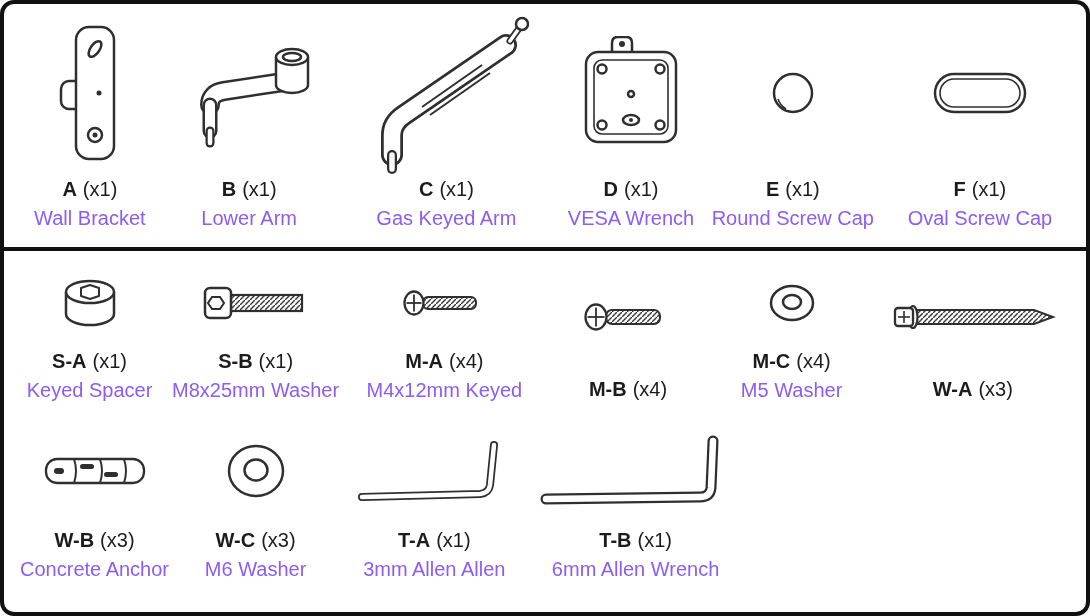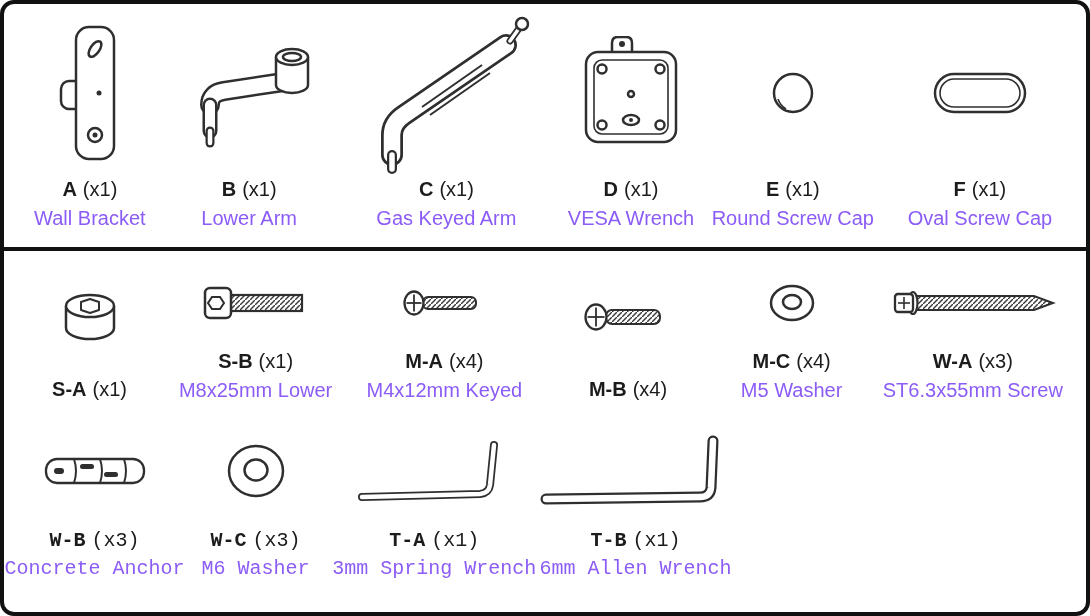--- a/index.html
+++ b/index.html
@@ -9,21 +9,21 @@
     display:flex;flex-direction:column;overflow:hidden;
   }
   .sect{display:flex;align-items:stretch;padding:0 10px;}
   .sect-top{height:237px;padding-top:6px;}
   .divider{height:4px;background:#111111;border:0;margin:0;width:100%;flex:none;}
   .sect-mid{height:158px;padding-top:6px;}
   .sect-bot{flex:1;}
   .item{display:flex;flex-direction:column;align-items:center;justify-content:flex-end;min-width:0;}
   .sect-top .item{padding-bottom:16px;}
   .sect-mid .item{padding-bottom:12px;}
-  .sect-bot .item{padding-bottom:30px;font-family:Liberation Mono, monospace;}
+  .sect-bot .item{padding-bottom:30px;}
   .art{flex:1;display:flex;align-items:center;justify-content:center;width:100%;}
   .label{display:flex;gap:6px;justify-content:center;font-size:20px;color:#1c1c1c;line-height:1.35;white-space:nowrap;}
   .pid{font-weight:700;}
   .qty{font-weight:400;}
   .name{font-size:20px;font-weight:400;color:#8b5cf6;line-height:1.3;margin-top:2px;white-space:nowrap;}
   .filler{pointer-events:none;}
   svg{display:block;}
 </style>
 </head>
 <body>
@@ -170,35 +170,36 @@
             <path d="M9 19 L9 41 A24 11 0 0 0 57 41 L57 19"></path>
             <ellipse cx="33" cy="19" rx="24" ry="11"></ellipse>
             <polygon points="24,15 33,12 42,15 42,23 33,26 24,23" stroke-width="2"></polygon>
           </g>
         </svg>
       </div>
       <div class="label">
         <span class="pid">S-A</span>
         <span class="qty">(x1)</span>
       </div>
+      <div class="name">Keyed Spacer</div>
     </div>
 
     <div class="item" style="flex:180 1 0">
       <div class="art">
         <svg width="112" height="46" viewBox="0 0 112 46">
           <rect x="30" y="15" width="72" height="16" fill="url(#thr)" stroke="#2f2f2f" stroke-width="2.2"></rect>
           <rect x="5" y="8" width="26" height="30" rx="5" fill="#ffffff" stroke="#2f2f2f" stroke-width="2.5"></rect>
           <polygon points="12,17 20,17 24,23 20,29 12,29 8,23" fill="#ffffff" stroke="#2f2f2f" stroke-width="2"></polygon>
         </svg>
       </div>
       <div class="label">
         <span class="pid">S-B</span>
         <span class="qty">(x1)</span>
       </div>
-      <div class="name">M8x25mm Lower</div>
+      <div class="name">M8x25mm Washer</div>
     </div>
 
     <div class="item" style="flex:195 1 0">
       <div class="art">
         <svg width="86" height="38" viewBox="0 0 86 38">
           <rect x="22" y="13" width="53" height="12" rx="5" fill="url(#thr)" stroke="#2f2f2f" stroke-width="2"></rect>
           <ellipse cx="13" cy="19" rx="9.5" ry="11.5" fill="#ffffff" stroke="#2f2f2f" stroke-width="2.3"></ellipse>
           <line x1="13" y1="10.5" x2="13" y2="27.5" stroke="#2f2f2f" stroke-width="1.8"></line>
           <line x1="5.5" y1="19" x2="20.5" y2="19" stroke="#2f2f2f" stroke-width="1.8"></line>
         </svg>
@@ -248,21 +249,20 @@
           <ellipse cx="25" cy="19" rx="4.5" ry="11" fill="#ffffff" stroke="#2f2f2f" stroke-width="2.2"></ellipse>
           <rect x="7" y="10" width="18" height="18" rx="3" fill="#ffffff" stroke="#2f2f2f" stroke-width="2.3"></rect>
           <line x1="16" y1="13" x2="16" y2="25" stroke="#2f2f2f" stroke-width="1.6"></line>
           <line x1="10" y1="19" x2="22" y2="19" stroke="#2f2f2f" stroke-width="1.6"></line>
         </svg>
       </div>
       <div class="label">
         <span class="pid">W-A</span>
         <span class="qty">(x3)</span>
       </div>
-      <div class="name">ST6.3x55mm Screw</div>
     </div>
 
   </section>
 
   <section class="sect sect-bot">
 
     <div class="item" style="flex:160 1 0">
       <div class="art">
         <svg width="106" height="38" viewBox="0 0 106 38">
           <rect x="4" y="7" width="98" height="24" rx="11" fill="#ffffff" stroke="#2f2f2f" stroke-width="2.3"></rect>
@@ -299,21 +299,21 @@
       <div class="art">
         <svg width="160" height="72" viewBox="0 0 160 72">
           <path d="M8 62 L126 59 Q135 58 136 50 L140 10" fill="none" stroke="#2f2f2f" stroke-width="8" stroke-linecap="round" stroke-linejoin="round"></path>
           <path d="M8 62 L126 59 Q135 58 136 50 L140 10" fill="none" stroke="#ffffff" stroke-width="4.5" stroke-linecap="round" stroke-linejoin="round"></path>
         </svg>
       </div>
       <div class="label">
         <span class="pid">T-A</span>
         <span class="qty">(x1)</span>
       </div>
-      <div class="name">3mm Spring Wrench</div>
+      <div class="name">3mm Allen Allen</div>
     </div>
 
     <div class="item" style="flex:205 1 0">
       <div class="art">
         <svg width="196" height="76" viewBox="0 0 196 76">
           <path d="M8 66 L162 64 Q172 64 173 55 L175 8" fill="none" stroke="#2f2f2f" stroke-width="11" stroke-linecap="round" stroke-linejoin="round"></path>
           <path d="M8 66 L162 64 Q172 64 173 55 L175 8" fill="none" stroke="#ffffff" stroke-width="6.5" stroke-linecap="round" stroke-linejoin="round"></path>
         </svg>
       </div>
       <div class="label">

